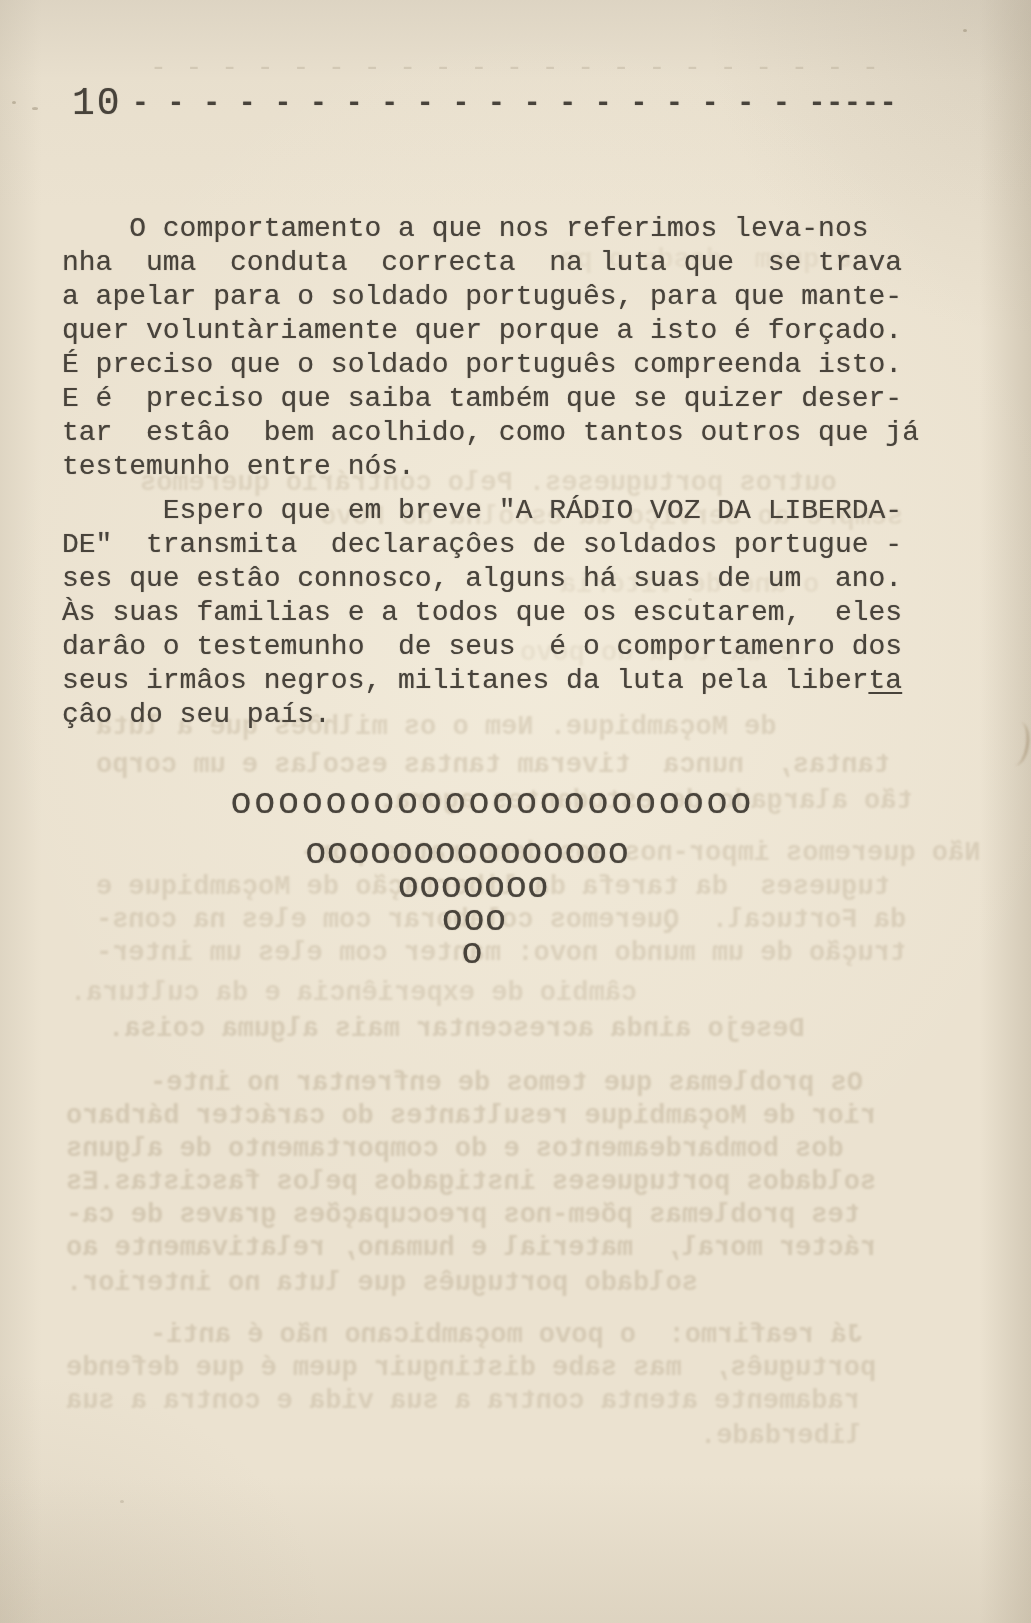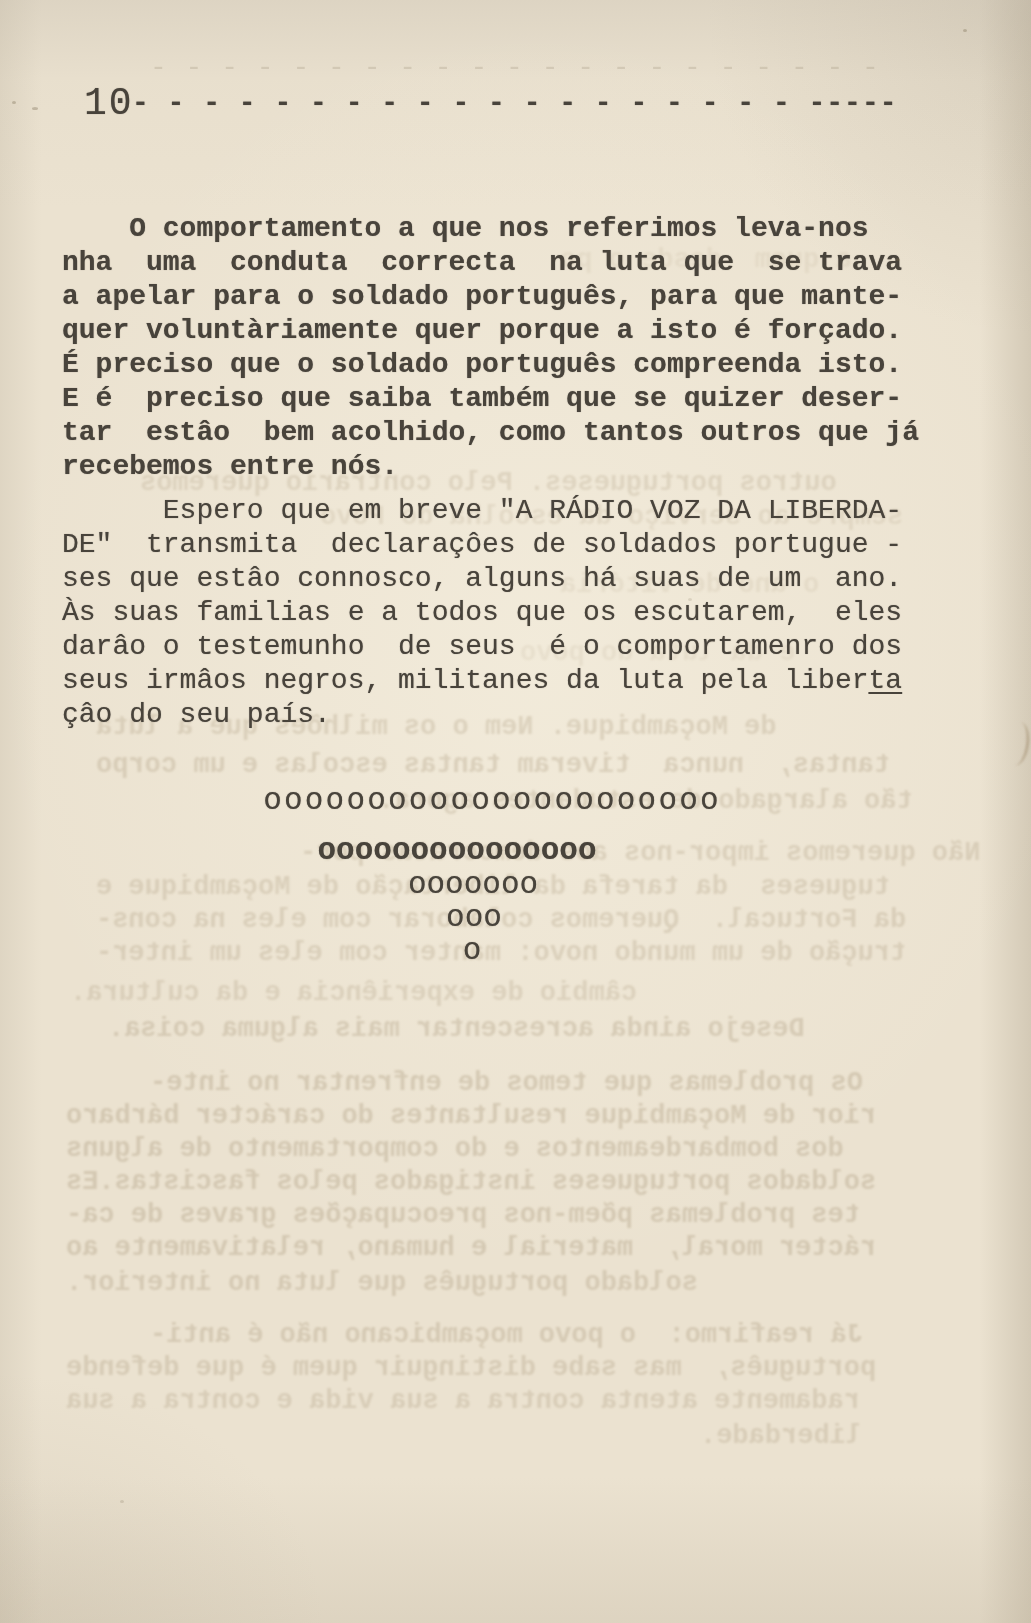--- a/index.html
+++ b/index.html
@@ -15,41 +15,41 @@
       linear-gradient(0deg, rgba(186,174,152,0.28) 0%, rgba(186,174,152,0) 9%),
       linear-gradient(90deg, rgba(186,176,156,0.26) 0%, rgba(186,176,156,0) 4%, rgba(186,176,156,0) 95%, rgba(166,154,132,0.34) 100%),
       radial-gradient(45% 28% at 100% 1%, rgba(158,148,130,0.20), rgba(158,148,130,0) 70%),
       radial-gradient(45% 22% at 0% 100%, rgba(168,156,134,0.18), rgba(168,156,134,0) 70%);
     font-family:"Liberation Mono","DejaVu Sans Mono",monospace;
     color:#48433b;
   }
   .ink{ text-shadow:0 0 1px rgba(72,66,58,0.55); }
   
   #page-number{
-    position:absolute; top:82px; left:84px;
+    position:absolute; top:82px; left:72px;
     font-size:38px; letter-spacing:2px;
   }
   #dash-line{
     position:absolute; top:88px; left:132px;
     font-size:28px; font-weight:bold; letter-spacing:1px; white-space:pre;
   }
   #ghost-dashes{
     position:absolute; top:52px; left:150px;
     font-size:28px; letter-spacing:1px; white-space:pre;
     color:#8d7f66; opacity:0.22; filter:blur(0.7px);
   }
   
   .para{ position:absolute; left:62px; }
-  #para1{ top:212px;font-weight:bold; }
+  #para1{ top:212px; }
   #para2{ top:494px; }
   .tline{ white-space:pre; font-size:28px; line-height:34px; }
   .u{ text-decoration:underline; text-decoration-thickness:2px; text-underline-offset:4px; }
   
   .orow{
-    position:absolute; white-space:pre; font-size:31px;
+    position:absolute; white-space:pre; font-size:36px;
     transform:translateX(-50%);
   }
   
   #bleed{ position:absolute; inset:0; }
   .bleed-line{
     position:absolute; white-space:pre;
     font-size:27px; font-weight:700; color:#a8977a;
     transform:scaleX(-1); filter:blur(1.3px);
   }
   
@@ -104,35 +104,35 @@
   <div id="dash-line" class="ink">- - - - - - - - - - - - - - - - - - - -----</div>
 
   <div id="para1" class="para ink">
       <div class="tline">    O comportamento a que nos referimos leva-nos</div>
       <div class="tline">nha  uma  conduta  correcta  na luta que  se trava</div>
       <div class="tline">a apelar para o soldado português, para que mante-</div>
       <div class="tline">quer voluntàriamente quer porque a isto é forçado.</div>
       <div class="tline">É preciso que o soldado português compreenda isto.</div>
       <div class="tline">E é  preciso que saiba também que se quizer deser-</div>
       <div class="tline">tar  estâo  bem acolhido, como tantos outros que já</div>
-      <div class="tline">recebemos entre nós.</div>
+      <div class="tline">testemunho entre nós.</div>
     </div>
   <div id="para2" class="para ink">
       <div class="tline">      Espero que em breve "A RÁDIO VOZ DA LIBERDA-</div>
       <div class="tline">DE"  transmita  declaraçôes de soldados portugue -</div>
       <div class="tline">ses que estâo connosco, alguns há suas de um  ano.</div>
       <div class="tline">Às suas familias e a todos que os escutarem,  eles</div>
       <div class="tline">darâo o testemunho  de seus  é o comportamenro dos</div>
       <div class="tline">seus irmâos negros, militanes da luta pela liber<span class="u">ta</span></div>
       <div class="tline">çâo do seu país.</div>
     </div>
 
   <div id="pyramid">
       <div class="orow ink" style="top: 783px; left: 492px; letter-spacing: 2.2px;">oooooooooooooooooooooo</div>
-      <div class="orow ink" style="top: 833px; left: 457px; letter-spacing: 0px; font-weight: bold;">ooooooooooooooo</div>
+      <div class="orow ink" style="top: 833px; left: 467px; letter-spacing: 0px;">ooooooooooooooo</div>
       <div class="orow ink" style="top: 867px; left: 473px; letter-spacing: 0px; font-family: Liberation Mono, monospace;">ooooooo</div>
       <div class="orow ink" style="top: 900px; left: 474px; letter-spacing: 0px;">ooo</div>
       <div class="orow ink" style="top: 933px; left: 472px; letter-spacing: 0px;">o</div>
     </div>
 
   <div class="curl"></div>
   <div class="speck s1"></div>
   <div class="speck s2"></div>
   <div class="speck s3"></div>
   <div class="speck s4"></div>

